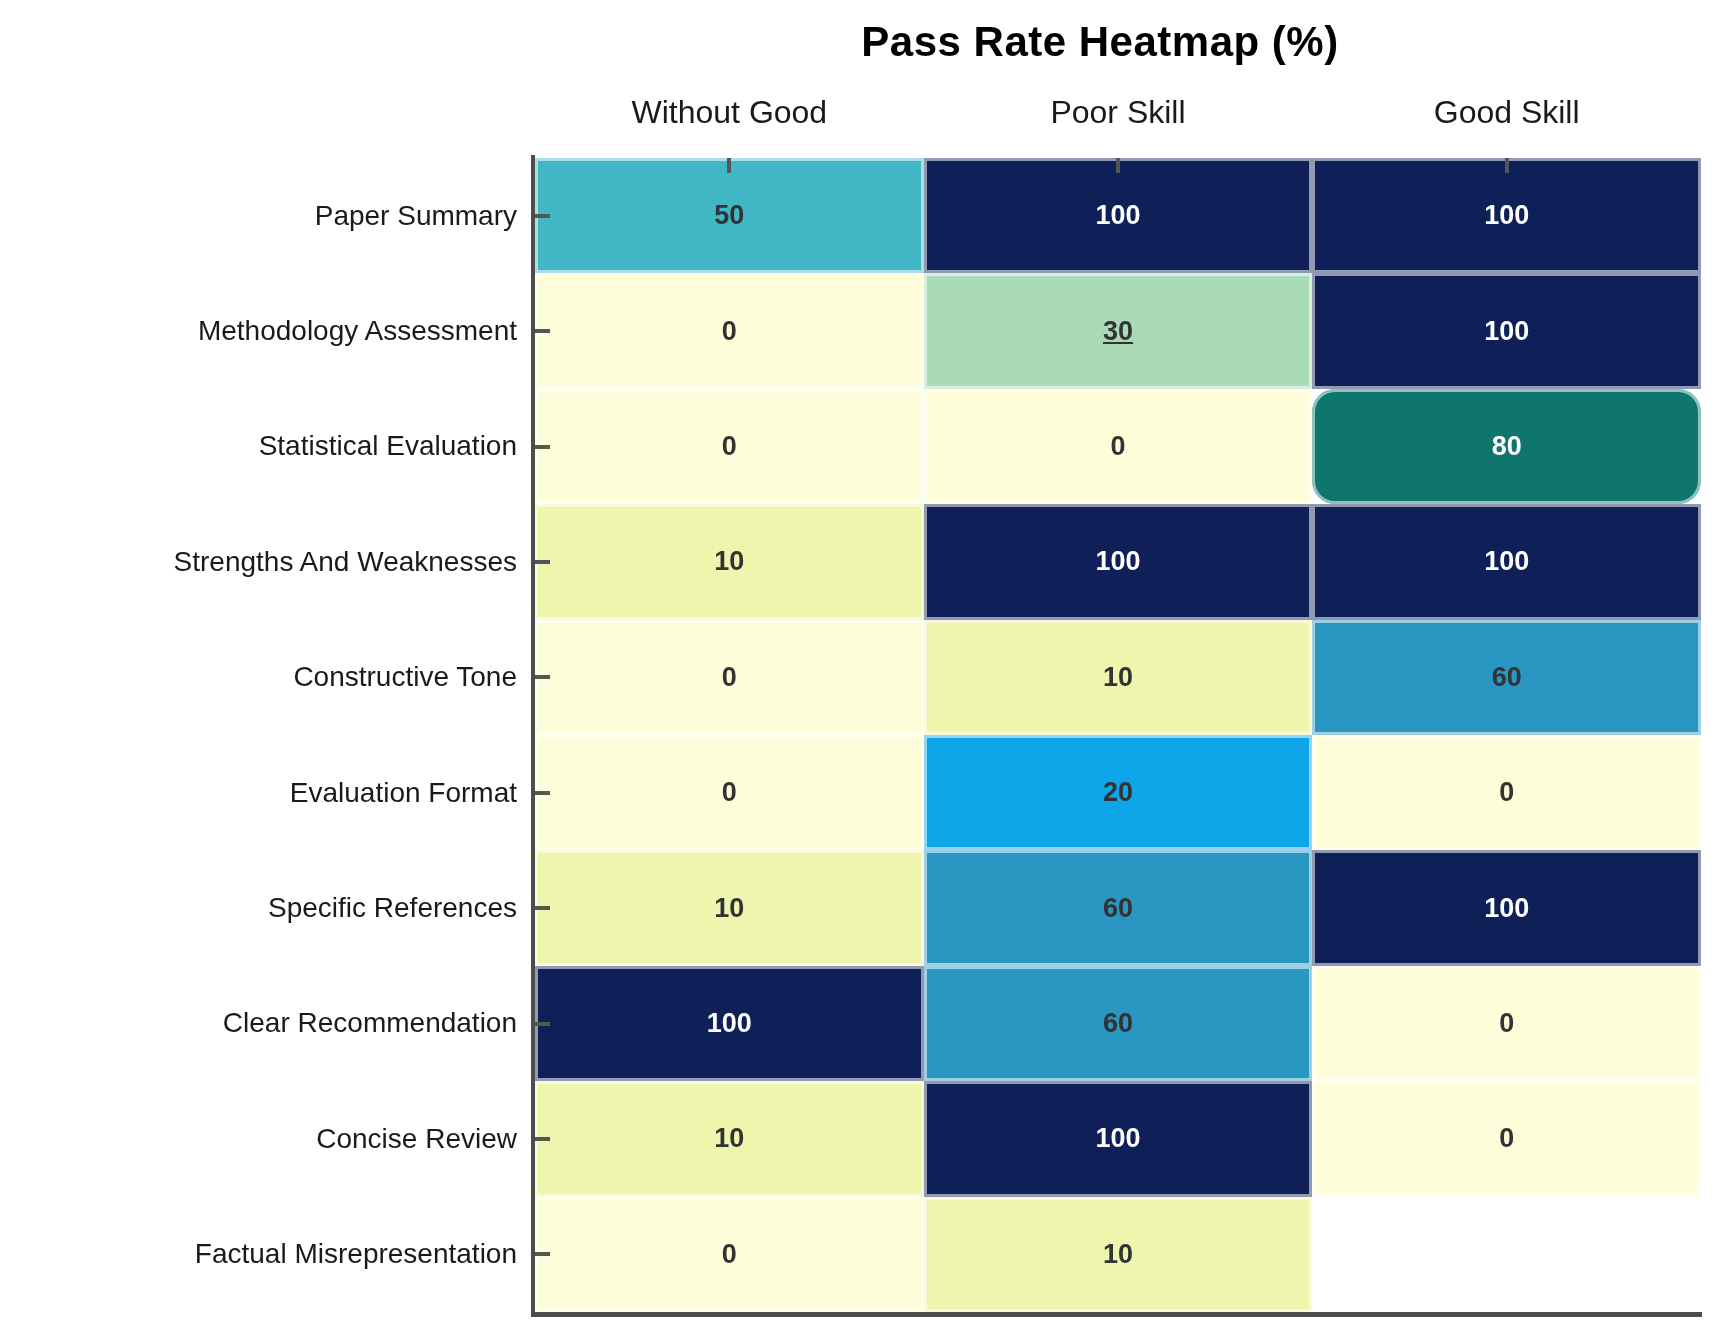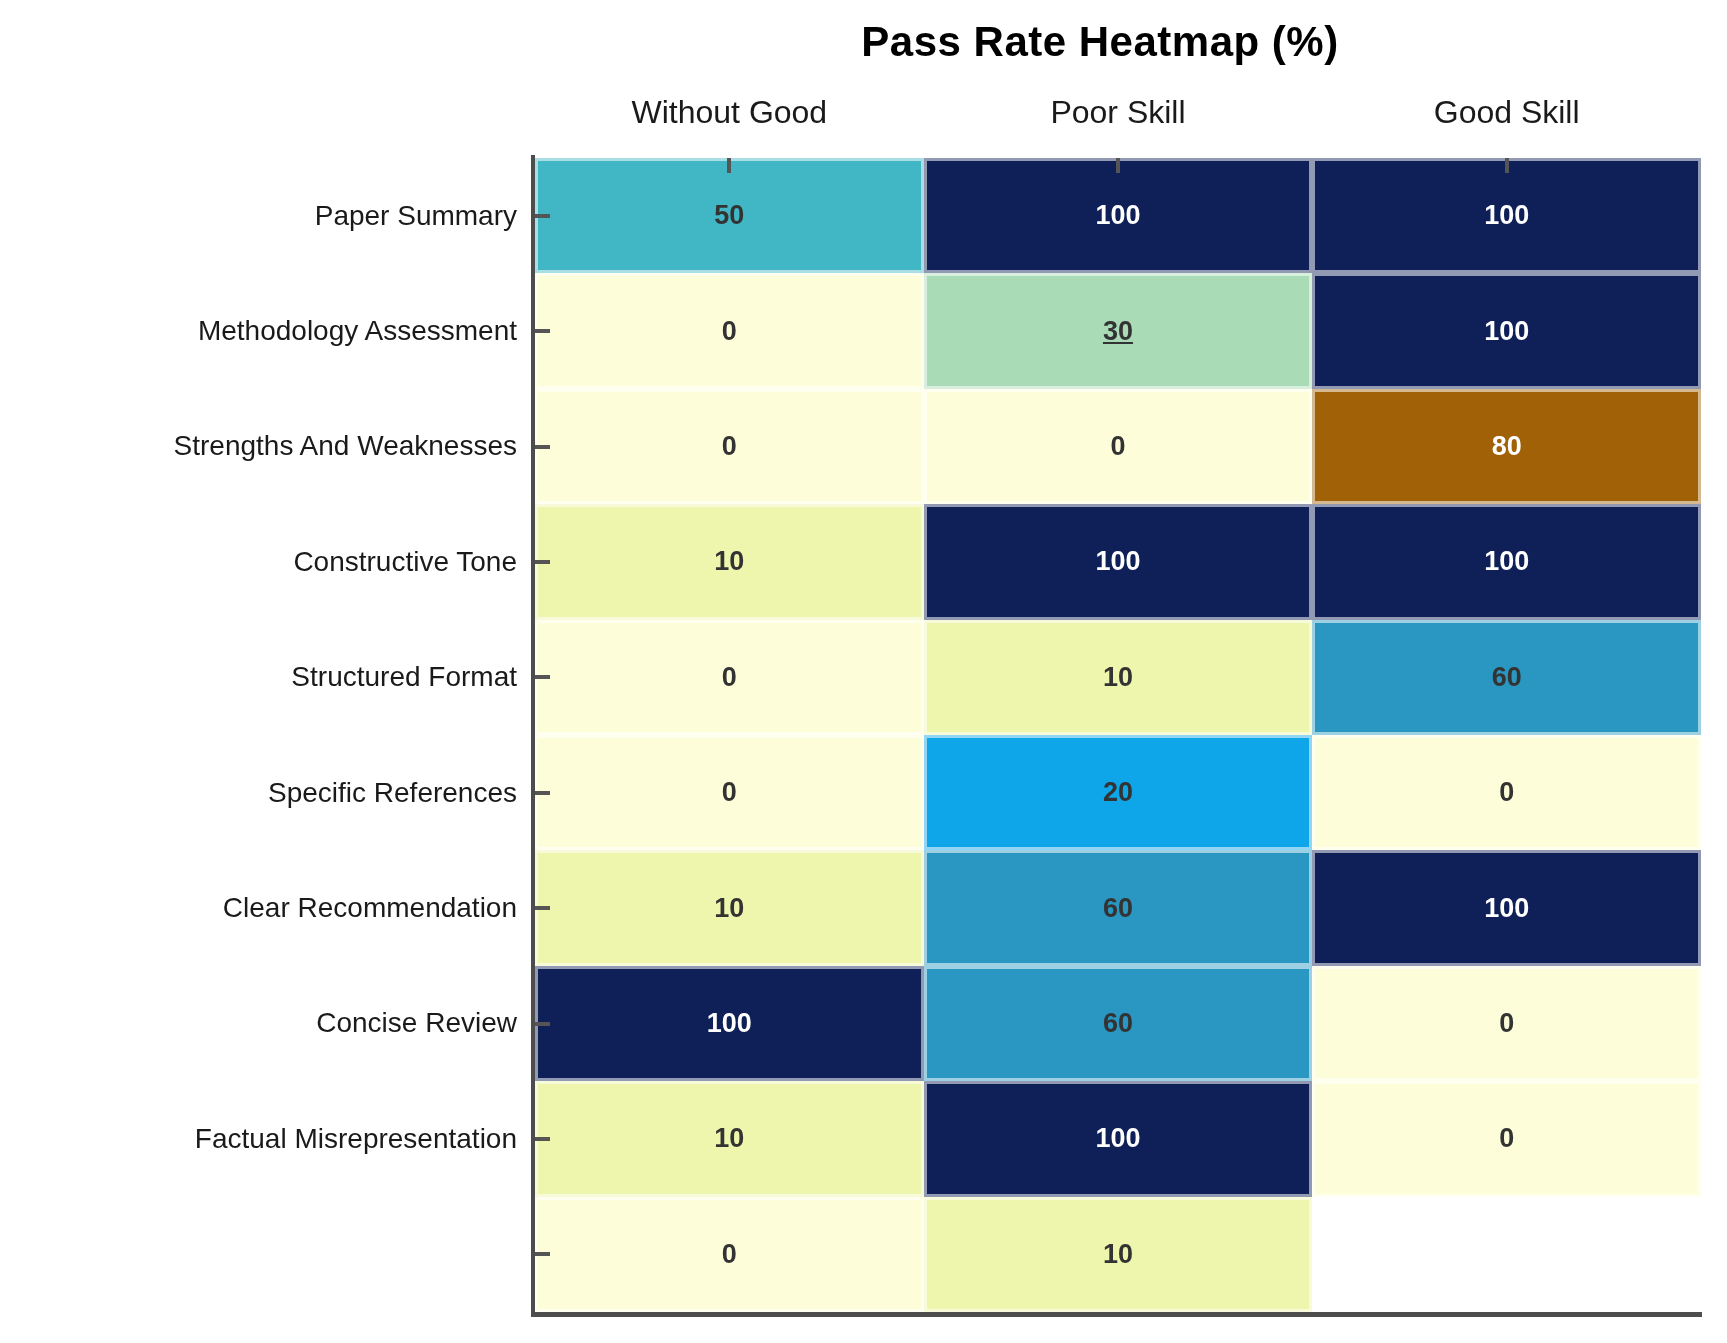--- a/index.html
+++ b/index.html
@@ -123,40 +123,41 @@
 
   <div class="col-headers" id="col-headers">
       <div class="col-header">Without Good</div>
       <div class="col-header">Poor Skill</div>
       <div class="col-header">Good Skill</div>
     </div>
 
   <div class="row-labels" id="row-labels">
       <div class="row-label">Paper Summary</div>
       <div class="row-label">Methodology Assessment</div>
+      <div class="row-label">Statistical Evaluation</div>
       <div class="row-label">Strengths And Weaknesses</div>
       <div class="row-label">Constructive Tone</div>
-      <div class="row-label">Structured Format</div>
+      <div class="row-label">Evaluation Format</div>
       <div class="row-label">Specific References</div>
       <div class="row-label">Clear Recommendation</div>
       <div class="row-label">Concise Review</div>
       <div class="row-label">Factual Misrepresentation</div>
     </div>
 
   <div class="plot" id="plot">
     <div class="grid" id="grid">
         <div class="cell" style="background: rgb(65, 182, 196); color: rgb(51, 51, 51);">50</div>
         <div class="cell" style="background: rgb(14, 32, 87); color: rgb(255, 255, 255);">100</div>
         <div class="cell" style="background: rgb(14, 32, 87); color: rgb(255, 255, 255);">100</div>
         <div class="cell" style="background: rgb(253, 254, 217); color: rgb(51, 51, 51);">0</div>
         <div class="cell" style="background: rgb(169, 220, 182); color: rgb(51, 51, 51); text-decoration: underline;">30</div>
         <div class="cell" style="background: rgb(14, 32, 87); color: rgb(255, 255, 255);">100</div>
         <div class="cell" style="background: rgb(253, 254, 217); color: rgb(51, 51, 51);">0</div>
         <div class="cell" style="background: rgb(253, 254, 217); color: rgb(51, 51, 51);">0</div>
-        <div class="cell" style="background: #a16207; color: rgb(255, 255, 255);">80</div>
+        <div class="cell" style="background: #0f766e; color: rgb(255, 255, 255); border-radius: 23px;">80</div>
         <div class="cell" style="background: rgb(237, 246, 172); color: rgb(51, 51, 51);">10</div>
         <div class="cell" style="background: rgb(14, 32, 87); color: rgb(255, 255, 255);">100</div>
         <div class="cell" style="background: rgb(14, 32, 87); color: rgb(255, 255, 255);">100</div>
         <div class="cell" style="background: rgb(253, 254, 217); color: rgb(51, 51, 51);">0</div>
         <div class="cell" style="background: rgb(237, 246, 172); color: rgb(51, 51, 51);">10</div>
         <div class="cell" style="background: rgb(41, 151, 193); color: rgb(51, 51, 51);">60</div>
         <div class="cell" style="background: rgb(253, 254, 217); color: rgb(51, 51, 51);">0</div>
         <div class="cell" style="background: #0ea5e9; color: rgb(51, 51, 51);">20</div>
         <div class="cell" style="background: rgb(253, 254, 217); color: rgb(51, 51, 51);">0</div>
         <div class="cell" style="background: rgb(237, 246, 172); color: rgb(51, 51, 51);">10</div>

